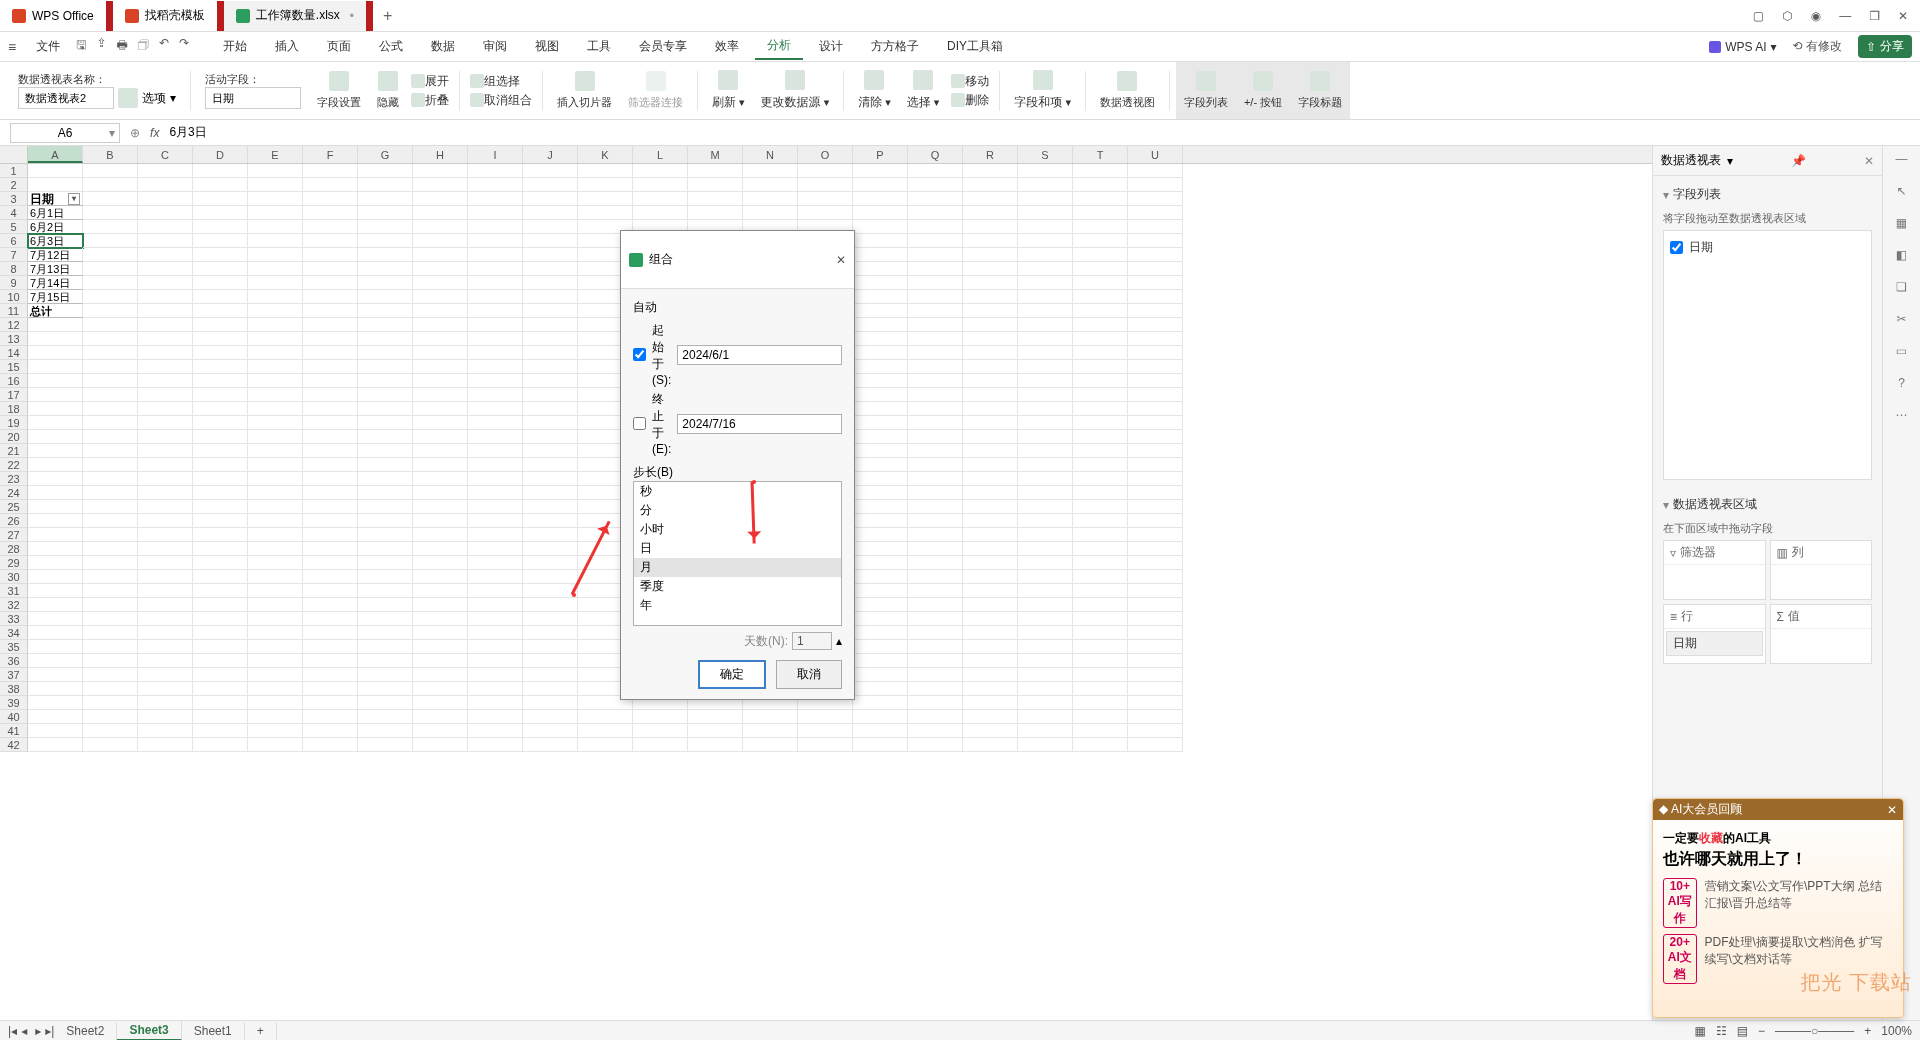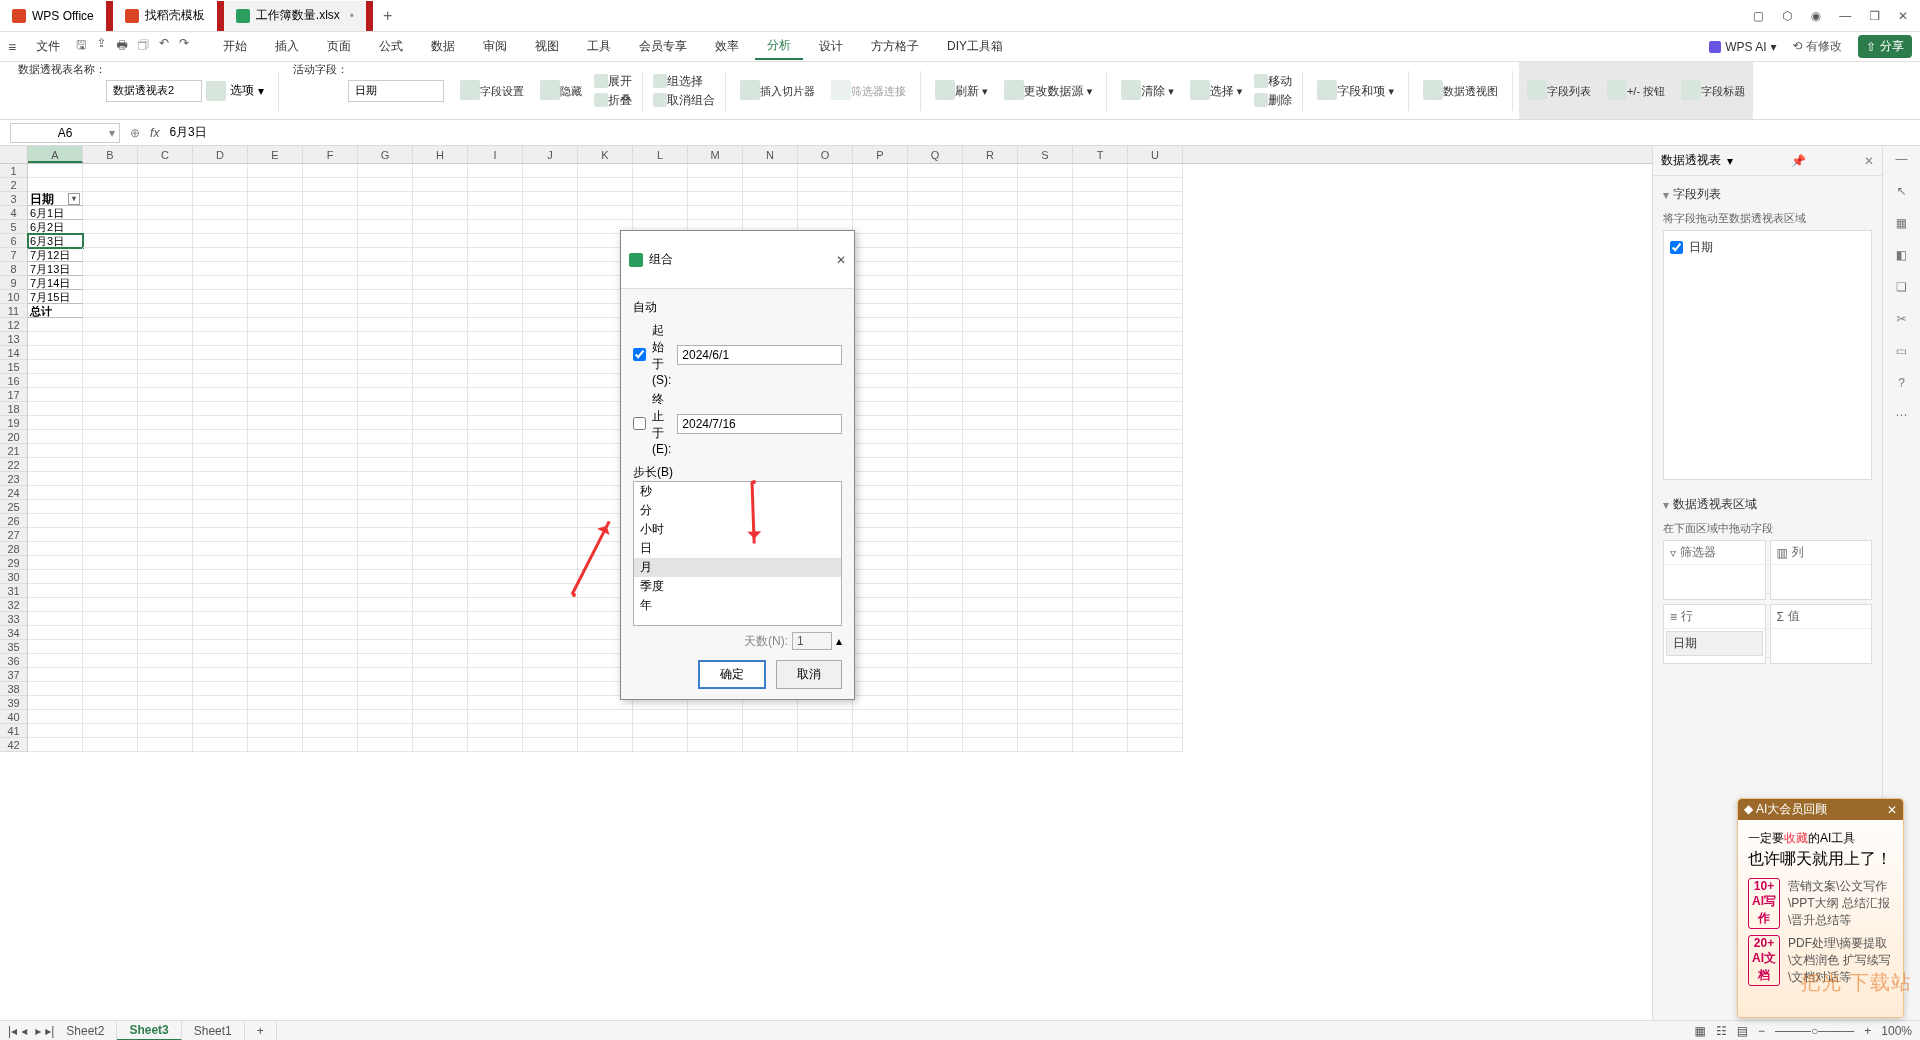--- a/index.html
+++ b/index.html
@@ -19,21 +19,21 @@
     .hamb{font-size:14px;color:#555;margin-right:4px}
     .qat{display:flex;gap:10px;color:#5a5a5a;margin-right:18px}
     .qat span{cursor:pointer}
     .menu-item{padding:4px 12px;color:#333;cursor:pointer}
     .menu-item.active{color:#2d7d4c;border-bottom:2px solid #2d7d4c}
     .menu-spacer{flex:1}
     .wpsai{display:flex;align-items:center;gap:4px;color:#333}
     .ai-ico{width:12px;height:12px;background:#6754e2;border-radius:2px}
     .share-btn{background:#2d7d4c;color:#fff;padding:3px 8px;border-radius:4px;cursor:pointer;display:flex;align-items:center;gap:4px}
     .ribbon{height:58px;background:#fff;display:flex;align-items:center;padding:0 10px;border-bottom:1px solid #dcdcdc}
-    .rgrp{display:flex;flex-direction:row;justify-content:center;align-items:center;padding:0 8px;height:100%}
+    .rgrp{display:flex;flex-direction:column;justify-content:center;align-items:center;padding:0 8px;height:100%}
     .rlbl{font-size:11px;color:#333;margin-top:2px}
     .rico{width:20px;height:20px;background:#d8e5dc;border-radius:2px;margin:0 auto 2px}
     .rsep{width:1px;height:40px;background:#e4e4e4;margin:0 6px}
     .rinput{border:1px solid #ccc;padding:2px 6px;font-size:11px;height:22px}
     .rinput.md{width:96px}
     .rgrp.hl{background:#e8e8e8}
     .rsmall{display:flex;flex-direction:column;gap:2px;font-size:11px;color:#333}
     .rsmall div{display:flex;align-items:center;cursor:pointer;padding:0 4px}
     .rsmall .ri{width:14px;height:14px;background:#d8e5dc;border-radius:2px}
     .fbar{height:26px;background:#fff;display:flex;align-items:center;padding:0 10px;gap:10px;border-bottom:1px solid #dcdcdc}
@@ -84,23 +84,23 @@
     .dlg-list{border:1px solid #b0b0b0;background:#fff;height:145px;overflow:auto}
     .dlg-list div{padding:1px 6px;font-size:12px;cursor:pointer}
     .dlg-list div.sel{background:#e3e3e3}
     .dlg-btns{display:flex;gap:10px;justify-content:flex-end;margin-top:10px}
     .dlg-btns button{padding:4px 20px;border:1px solid #a8a8a8;background:#f0f0f0;cursor:pointer}
     .dlg-btns button.primary{border:2px solid #3a7fc8;background:#fff}
     .dlg-spin{display:flex;justify-content:flex-end;align-items:center;gap:4px;margin-top:6px}
     .dlg-spin input{width:40px;border:1px solid #b0b0b0;padding:1px 4px}
     .arrow{position:absolute;background:#e33;height:3px;transform-origin:left center}
     .arrow:after{content:"";position:absolute;right:-2px;top:-6px;border:7px solid transparent;border-left-color:#e33}
-    .promo{position:absolute;right:16px;bottom:22px;width:167px;height:220px;background:linear-gradient(#fff,#ffecd6);border:1px solid #f2c48a;border-radius:4px;padding:10px;box-shadow:0 2px 6px rgba(0,0,0,.2)}
+    .promo{position:absolute;right:16px;bottom:22px;width:252px;height:220px;background:linear-gradient(#fff,#ffecd6);border:1px solid #f2c48a;border-radius:4px;padding:10px;box-shadow:0 2px 6px rgba(0,0,0,.2)}
     .promo-title-bar{background:#9b6a2a;color:#fff;font-size:11px;padding:2px 6px;margin:-10px -10px 8px -10px;border-radius:4px 4px 0 0;display:flex;align-items:center;justify-content:space-between}
-    .promo h3{font-size:16px;font-weight:normal;margin-bottom:2px}
+    .promo h3{font-size:16px;font-weight:bold;margin-bottom:2px}
     .promo h3 .hl{color:#e34}
     .plist{margin-top:8px}
     .pitem{display:flex;gap:8px;margin:6px 0;font-size:10px;color:#555}
     .pbadge{border:1px solid #c05;color:#c05;padding:0 3px;border-radius:3px;font-weight:bold;text-align:center;min-width:32px}
     .pbadge .n{font-size:12px}
     .wm{position:absolute;right:8px;bottom:44px;font-size:20px;color:rgba(230,120,40,.6);font-weight:normal;letter-spacing:1px;pointer-events:none}
     .arrow-foot{position:absolute;width:4px;height:4px;border-radius:50%;background:#e33}
   </style>
 </head>
 <body>

